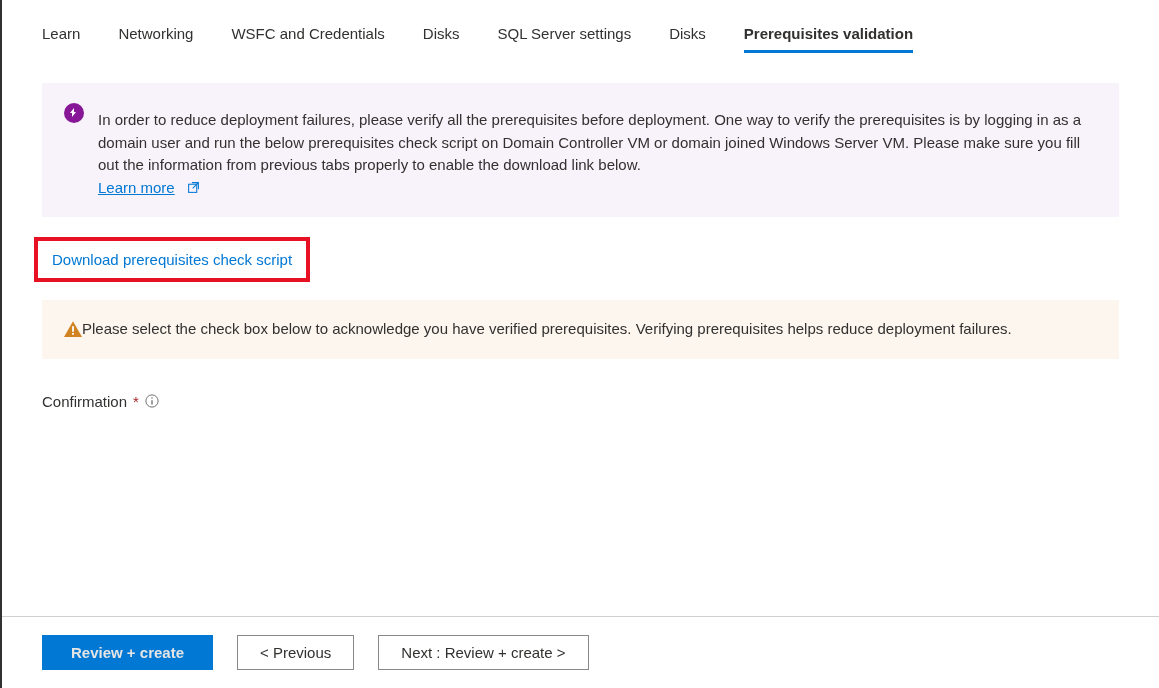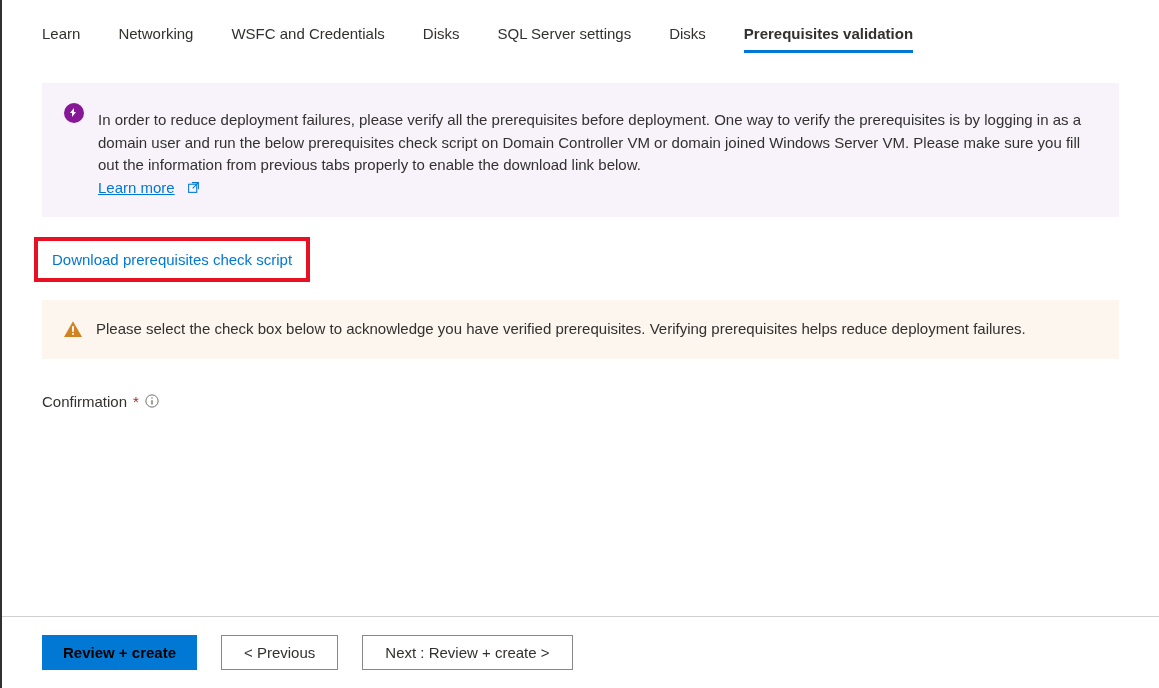--- a/index.html
+++ b/index.html
@@ -88,21 +88,20 @@
     .download-link {
       color: #0078d4;
       font-size: 15px;
       cursor: pointer;
     }
     .warning-box {
       background: #fdf6ee;
       padding: 18px 22px;
       margin-bottom: 24px;
       display: flex;
-      gap: 14px;
       align-items: flex-start;
     }
     .warning-icon {
       width: 18px;
       height: 18px;
       flex-shrink: 0;
       margin-top: 2px;
     }
     .warning-text {
       font-size: 15px;
@@ -162,24 +161,24 @@
       padding: 0 22px;
       font-size: 15px;
       font-family: inherit;
       cursor: pointer;
       border: 1px solid #8a8886;
       background: #ffffff;
       color: #323130;
     }
     .btn-primary {
       background: #0078d4;
-      color: #000000;
+      color: #e5e5e5;
       border-color: #0078d4;
       font-weight: 600;
-      padding: 8px 20px;
+      padding: 8px 28px;
     }
     .gap {
       margin-left: 10px;
     }
   </style>
 </head>
 <body>
 
 <div class="content-wrapper">
   <div class="tabs">

